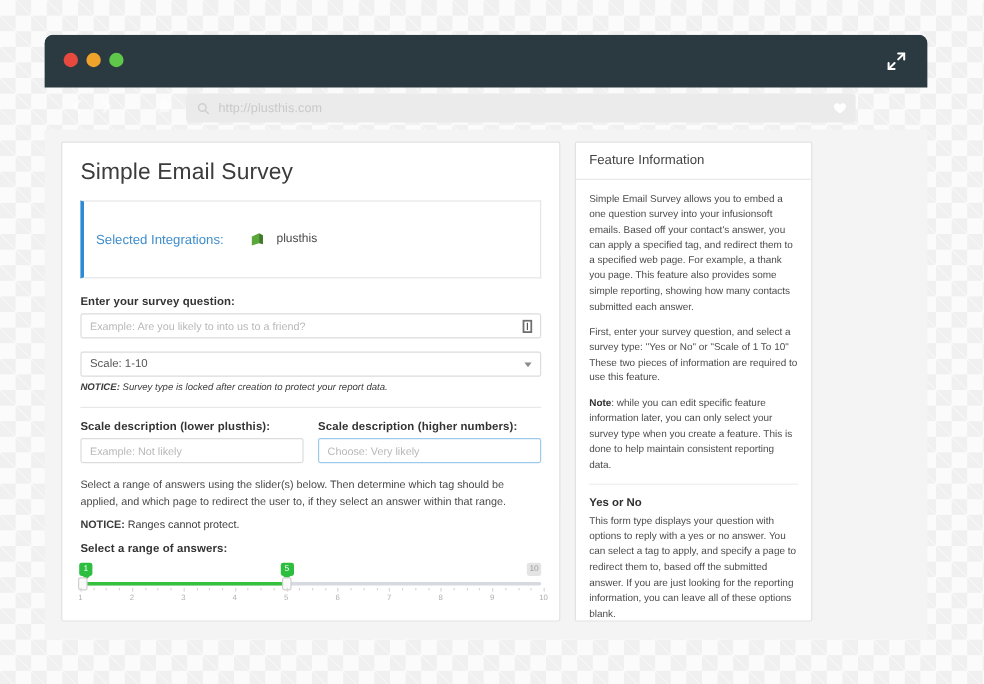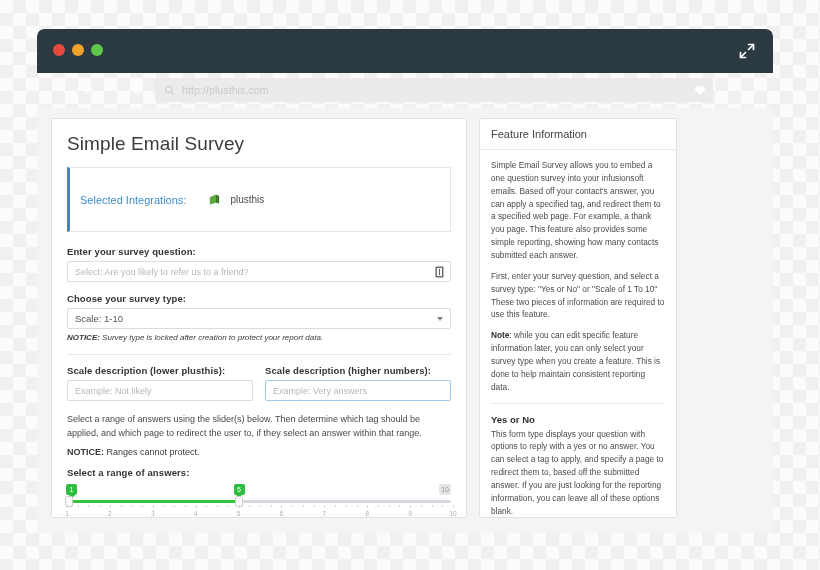--- a/index.html
+++ b/index.html
@@ -329,31 +329,30 @@
           <svg id="plusthis-logo" viewBox="0 0 14 14">
             <path d="M2 4.5L8.5 1.5v9L2 12.5z" fill="#5ba83a"></path>
             <path d="M8.5 1.5L12 3.2v8.1L8.5 10.5z" fill="#3f7a28"></path>
           </svg>
           <span id="plusthis-name">plusthis</span>
         </div>
 
         <div id="question-row">
           <div class="field-label">Enter your survey question:</div>
           <div class="input-box">
-            <span>Select: Are you likely to refer us to a friend?</span>
+            <span>Example: Are you likely to into us to a friend?</span>
             <svg id="merge-icon" viewBox="0 0 9 12">
               <rect x="0.5" y="0.5" width="8" height="11" fill="#6f6f6f"></rect>
               <rect x="2" y="2" width="5" height="8" fill="#ffffff"></rect>
               <rect x="4" y="3" width="1" height="6" fill="#555"></rect>
             </svg>
           </div>
         </div>
 
         <div>
-          <div class="field-label">Choose your survey type:</div>
           <div class="select-box">
             <span>Scale: 1-10</span>
             <span class="caret"></span>
           </div>
           <div class="notice">
             <b>NOTICE:</b><span> Survey type is locked after creation to protect your report data.</span>
           </div>
         </div>
 
         <div id="divider"></div>
@@ -362,21 +361,21 @@
         <div class="two-col">
           <div class="col">
             <div class="field-label">Scale description (lower plusthis):</div>
             <div class="input-box">
               <span>Example: Not likely</span>
             </div>
           </div>
           <div class="col">
             <div class="field-label">Scale description (higher numbers):</div>
             <div class="input-box focused">
-              <span>Example: Very answers</span>
+              <span>Choose: Very likely</span>
             </div>
           </div>
         </div>
 
         <p id="help-paragraph">Select a range of answers using the slider(s) below. Then determine which tag should be applied, and which page to redirect the user to, if they select an answer within that range.</p>
 
         <div id="overlap-notice">
           <b>NOTICE:</b><span> Ranges cannot protect.</span>
         </div>
 

